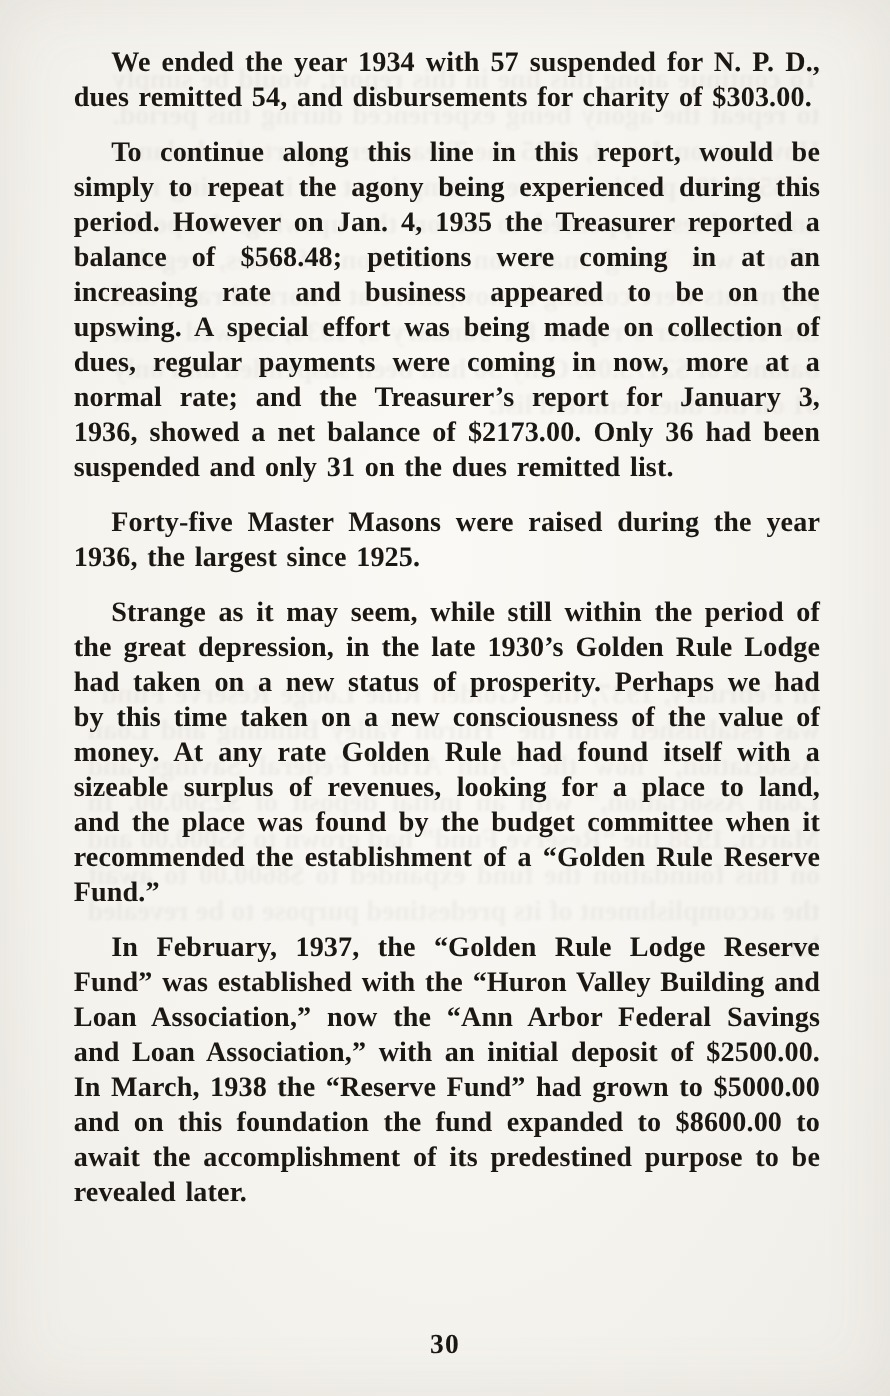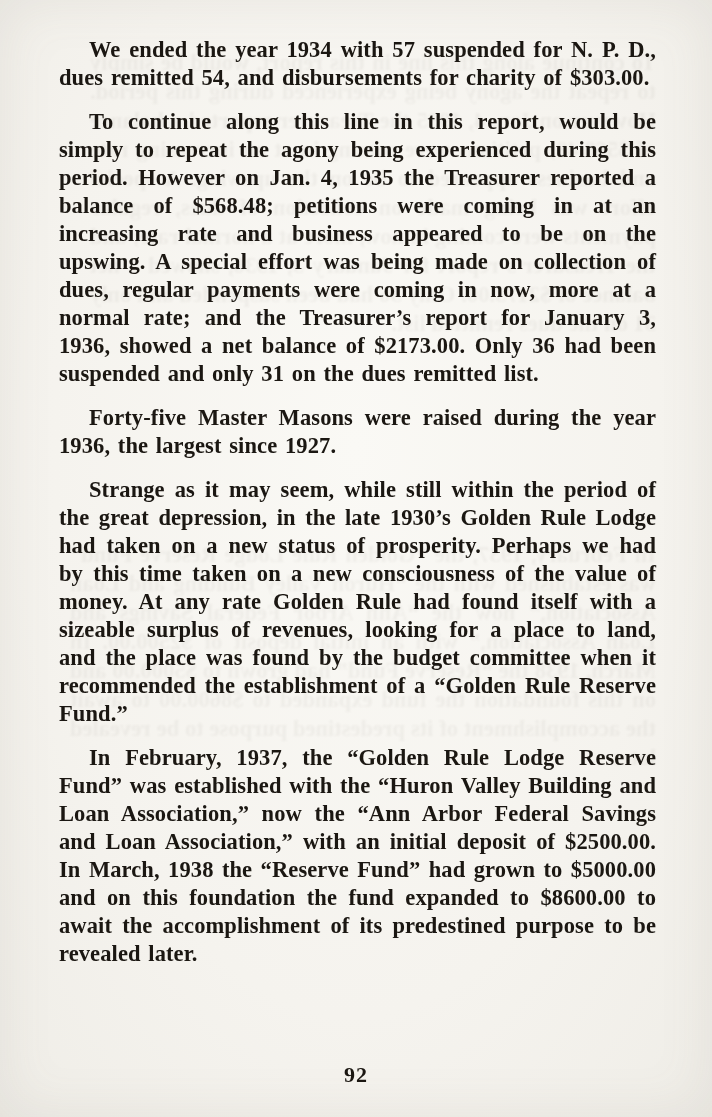--- a/index.html
+++ b/index.html
@@ -73,21 +73,21 @@
 <body>
 
 <div class="page">
 
   <div class="ghost ghost-1" aria-hidden="true">To continue along this line in this report, would be simply to repeat the agony being experienced during this period. However on Jan. 4, 1935 the Treasurer reported a balance of $568.48; petitions were coming in at an increasing rate and business appeared to be on the upswing. A special effort was being made on collection of dues, regular payments were coming in now, more at a normal rate; and the Treasurer’s report for January 3, 1936, showed a net balance of $2173.00. Only 36 had been suspended and only 31 on the dues remitted list.</div>
   <div class="ghost ghost-2" aria-hidden="true">In February, 1937, the “Golden Rule Lodge Reserve Fund” was established with the “Huron Valley Building and Loan Association,” now the “Ann Arbor Federal Savings and Loan Association,” with an initial deposit of $2500.00. In March, 1938 the “Reserve Fund” had grown to $5000.00 and on this foundation the fund expanded to $8600.00 to await the accomplishment of its predestined purpose to be revealed later.</div>
 
   <div class="text-block">
     <p class="para">We ended the year 1934 with 57 suspended for N. P. D., dues remitted 54, and disbursements for charity of $303.00.</p>
     <p class="para">To continue along this line in this report, would be simply to repeat the agony being experienced during this period. However on Jan. 4, 1935 the Treasurer reported a balance of $568.48; petitions were coming in at an increasing rate and business appeared to be on the upswing. A special effort was being made on collection of dues, regular payments were coming in now, more at a normal rate; and the Treasurer’s report for January 3, 1936, showed a net balance of $2173.00. Only 36 had been suspended and only 31 on the dues remitted list.</p>
-    <p class="para">Forty-five Master Masons were raised during the year 1936, the largest since 1927.</p>
+    <p class="para">Forty-five Master Masons were raised during the year 1936, the largest since 1925.</p>
     <p class="para">Strange as it may seem, while still within the period of the great depression, in the late 1930’s Golden Rule Lodge had taken on a new status of prosperity. Perhaps we had by this time taken on a new consciousness of the value of money. At any rate Golden Rule had found itself with a sizeable surplus of revenues, looking for a place to land, and the place was found by the budget committee when it recommended the establishment of a “Golden Rule Reserve Fund.”</p>
     <p class="para">In February, 1937, the “Golden Rule Lodge Reserve Fund” was established with the “Huron Valley Building and Loan Association,” now the “Ann Arbor Federal Savings and Loan Association,” with an initial deposit of $2500.00. In March, 1938 the “Reserve Fund” had grown to $5000.00 and on this foundation the fund expanded to $8600.00 to await the accomplishment of its predestined purpose to be revealed later.</p>
   </div>
 
-  <div class="page-number">92</div>
+  <div class="page-number">30</div>
 
   <div class="scan-vignette"></div>
 </div>
 
 </body></html>

